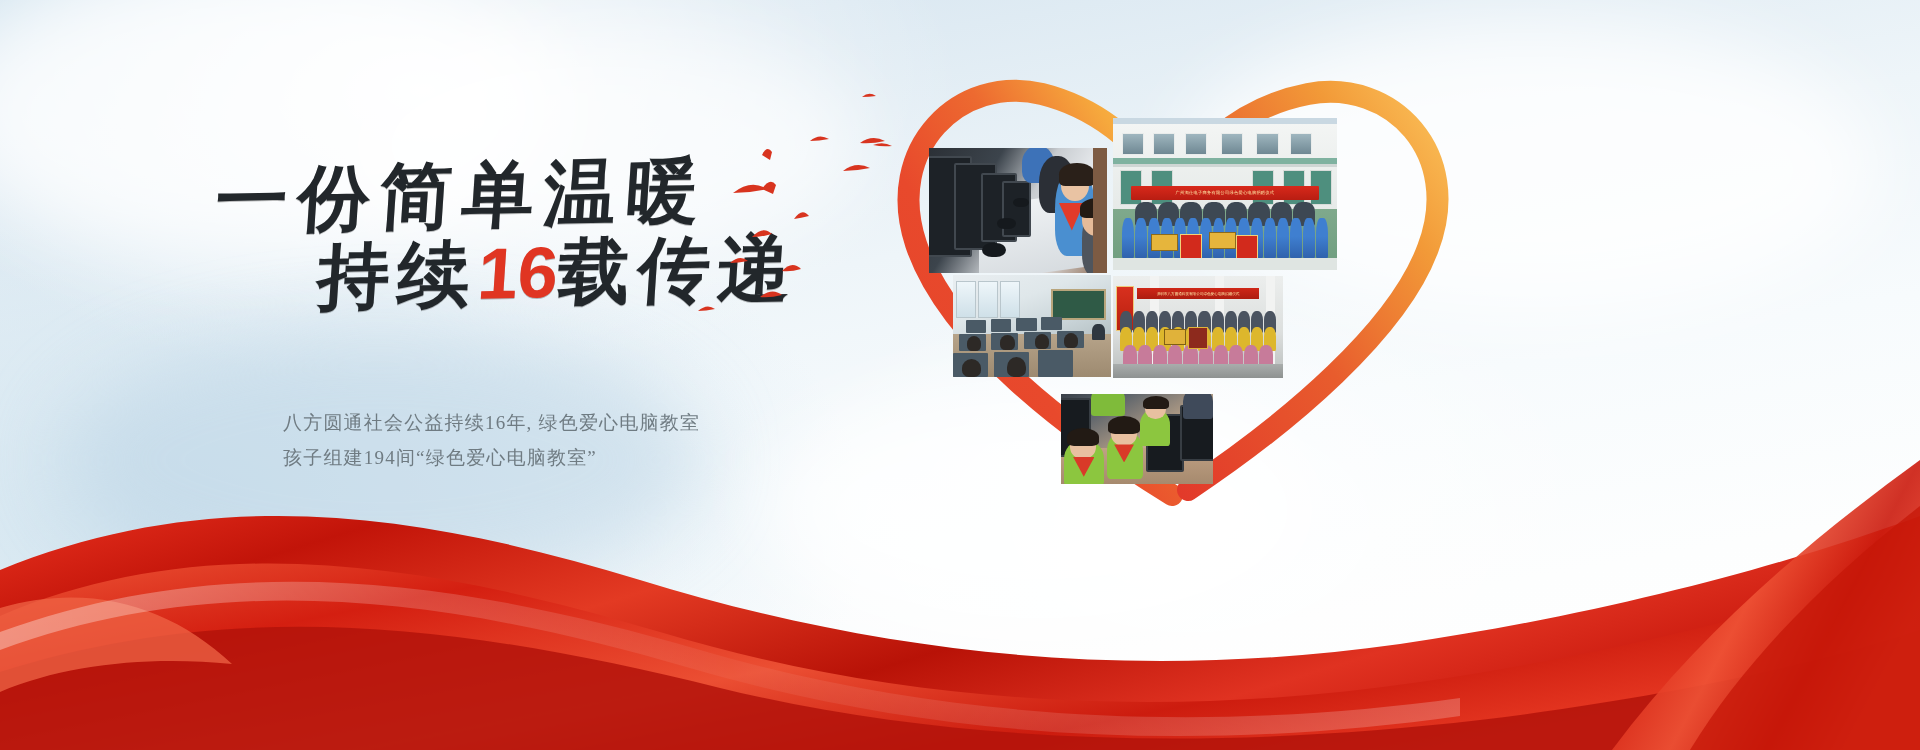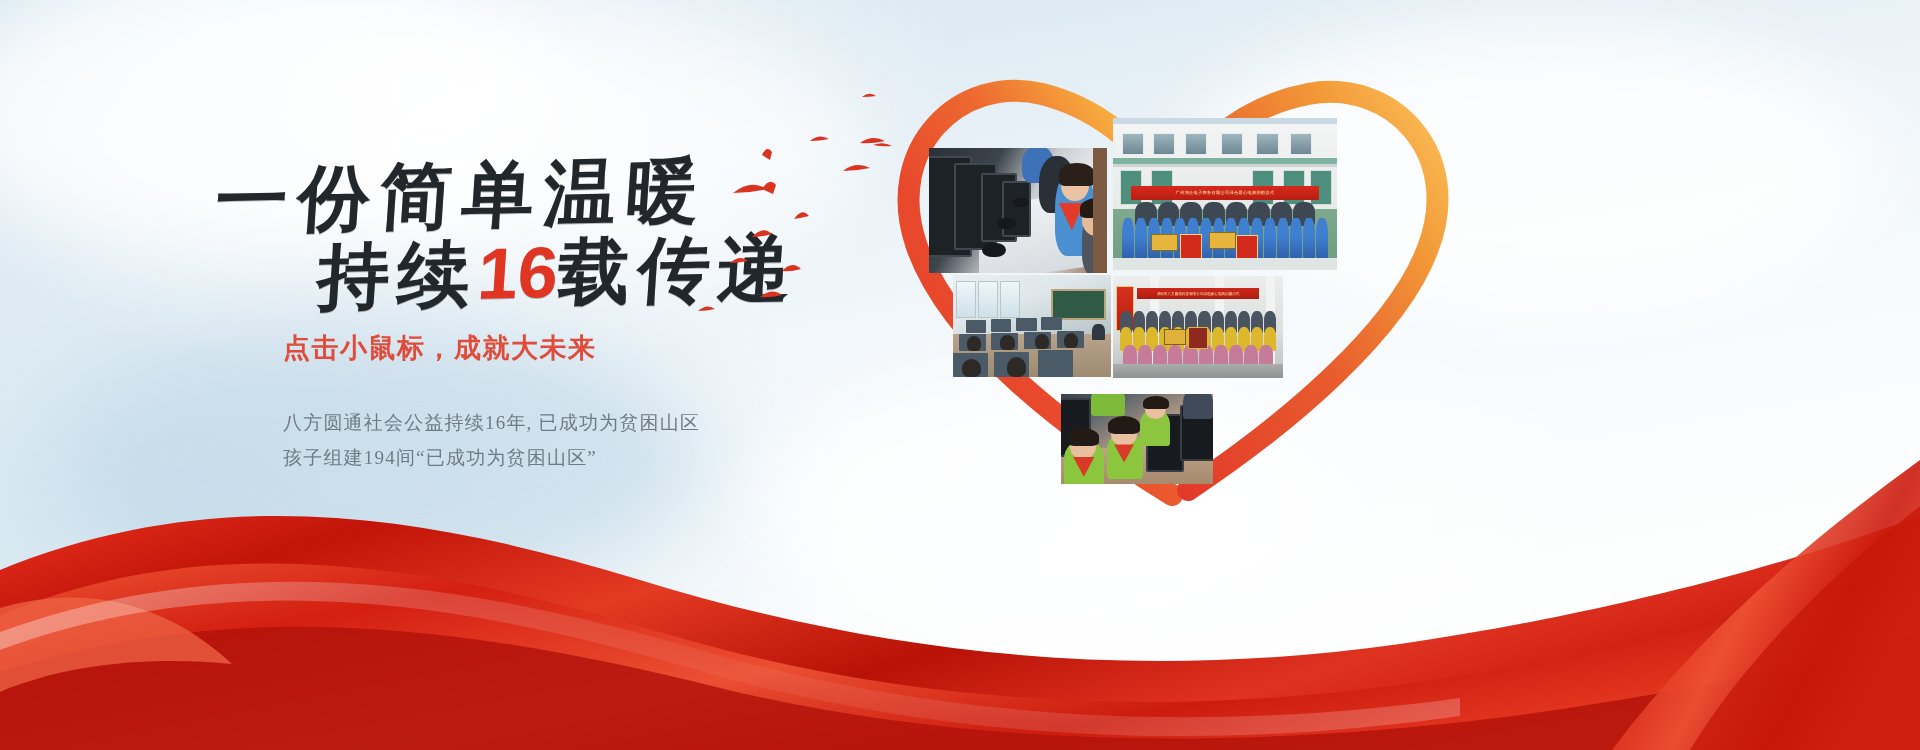--- a/index.html
+++ b/index.html
@@ -137,26 +137,25 @@
   <div class="cloud c2"></div>
   <div class="cloud c3"></div>
   <div class="cloud c4"></div>
   <div class="cloud c5"></div>
 
   <div class="copy">
     <div class="headline">一份简单温暖</div>
     <div class="headline2"><span>持续</span><span class="hl-num">16</span><span>载传递</span></div>
 
     <div class="sub">
-      <div>点击小鼠标，成就大未来</div>
     </div>
 
     <div class="desc">
-      <div>八方圆通社会公益持续16年, 已成功为贫困山区</div>
-      <div>孩子组建194间“已成功为贫困山区”</div>
+      <div>八方圆通社会公益持续16年, 绿色爱心电脑教室</div>
+      <div>孩子组建194间“绿色爱心电脑教室”</div>
     </div>
   </div>
 
   <div class="birds">
     <svg width="230" height="230" viewBox="0 0 230 230">
       <g fill="#d8341f">
         <path d="M172 12 q7-6 14-1 q-7 1-14 1z"></path>
         <path d="M120 56 q9-8 19-2 q-10 2-19 2z"></path>
         <path d="M170 58 q12-9 25-2 q-13 3-25 2z"></path>
         <path d="M183 60 q10-4 19 1 q-10 1-19-1z"></path>

